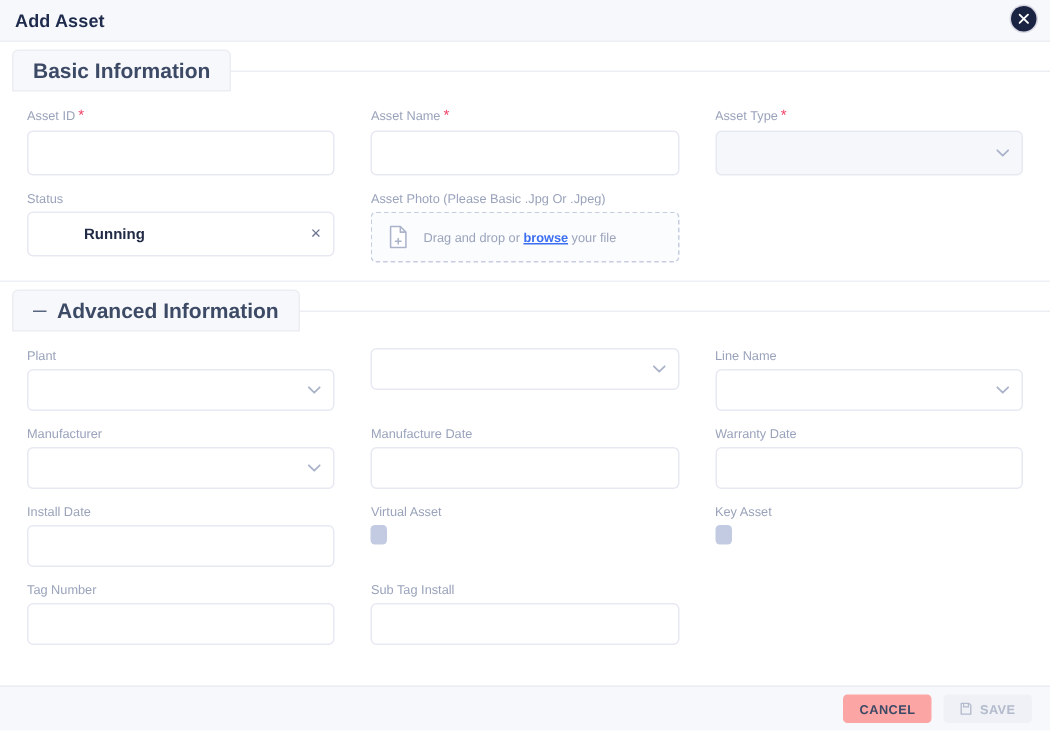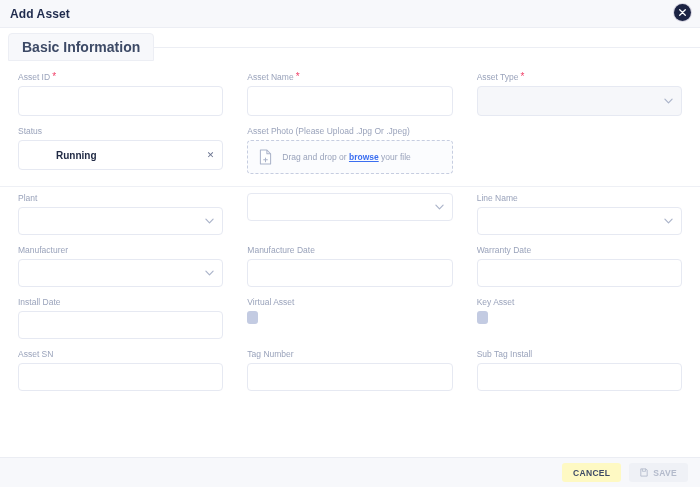--- a/index.html
+++ b/index.html
@@ -225,21 +225,21 @@
     gap: 5px;
     padding: 0 11px;
     font-size: 8.5px;
     font-weight: bold;
     letter-spacing: .3px;
     border: none;
     cursor: pointer;
     font-family: "Liberation Sans", sans-serif;
   }
   .btn-cancel {
-    background: #fef9c3;
+    background: #fca5a5;
     color: #3d4a66;
   }
   .btn-save {
     background: #eff1f6;
     color: #b3bacb;
     cursor: not-allowed;
   }
 </style>
 </head>
 <body>
@@ -290,35 +290,42 @@
 
     <div class="field">
       <span class="field-label">Status</span>
       <div class="input-box tall">
         <span class="input-value">Running</span>
         <span class="clear-x">✕</span>
       </div>
     </div>
 
     <div class="field" style="grid-column: span 2;">
-      <span class="field-label">Asset Photo (Please Upload .Jpg Or .Jpeg)</span>
+      <span class="field-label">Asset Photo (Please Basic .Jpg Or .Jpeg)</span>
       <div class="dropzone" style="width:206px;">
         <svg width="13" height="16" viewBox="0 0 14 17">
           <path d="M1.5 1 h7 l4 4 v11 h-11 z" fill="#ffffff" stroke="#aab3c9" stroke-width="1.1" stroke-linejoin="round"></path>
           <path d="M8.5 1 v4 h4" fill="none" stroke="#aab3c9" stroke-width="1.1" stroke-linejoin="round"></path>
           <path d="M7 9.5 v4 M5 11.5 h4" stroke="#aab3c9" stroke-width="1.1" stroke-linecap="round"></path>
         </svg>
         <span class="dz-text"><span>Drag and drop or </span><span class="dz-link">browse</span><span> your file</span></span>
       </div>
     </div>
 
   </div>
 
   <div class="divider-rule"></div>
 
+  <div class="section-head">
+    <div class="section-tab">
+      <span class="collapse-icon"></span>
+      <span>Advanced Information</span>
+    </div>
+    <div class="section-rule"></div>
+  </div>
 
   <div class="form-grid" style="row-gap:10px;">
 
     <div class="field">
       <span class="field-label">Plant</span>
       <div class="input-box">
         <span class="input-value"></span>
         <svg class="chevron" width="9" height="6" viewBox="0 0 10 6">
           <path d="M1 1 L5 5 L9 1" stroke="#aab3c9" stroke-width="1.3" fill="none" stroke-linecap="round" stroke-linejoin="round"></path>
         </svg>
@@ -378,26 +385,20 @@
     <div class="field">
       <span class="field-label">Virtual Asset</span>
       <div class="checkbox"></div>
     </div>
 
     <div class="field">
       <span class="field-label">Key Asset</span>
       <div class="checkbox"></div>
     </div>
 
-    <div class="field">
-      <span class="field-label">Asset SN</span>
-      <div class="input-box">
-        <span class="input-value"></span>
-      </div>
-    </div>
 
     <div class="field">
       <span class="field-label">Tag Number</span>
       <div class="input-box">
         <span class="input-value"></span>
       </div>
     </div>
 
     <div class="field">
       <span class="field-label">Sub Tag Install</span>

